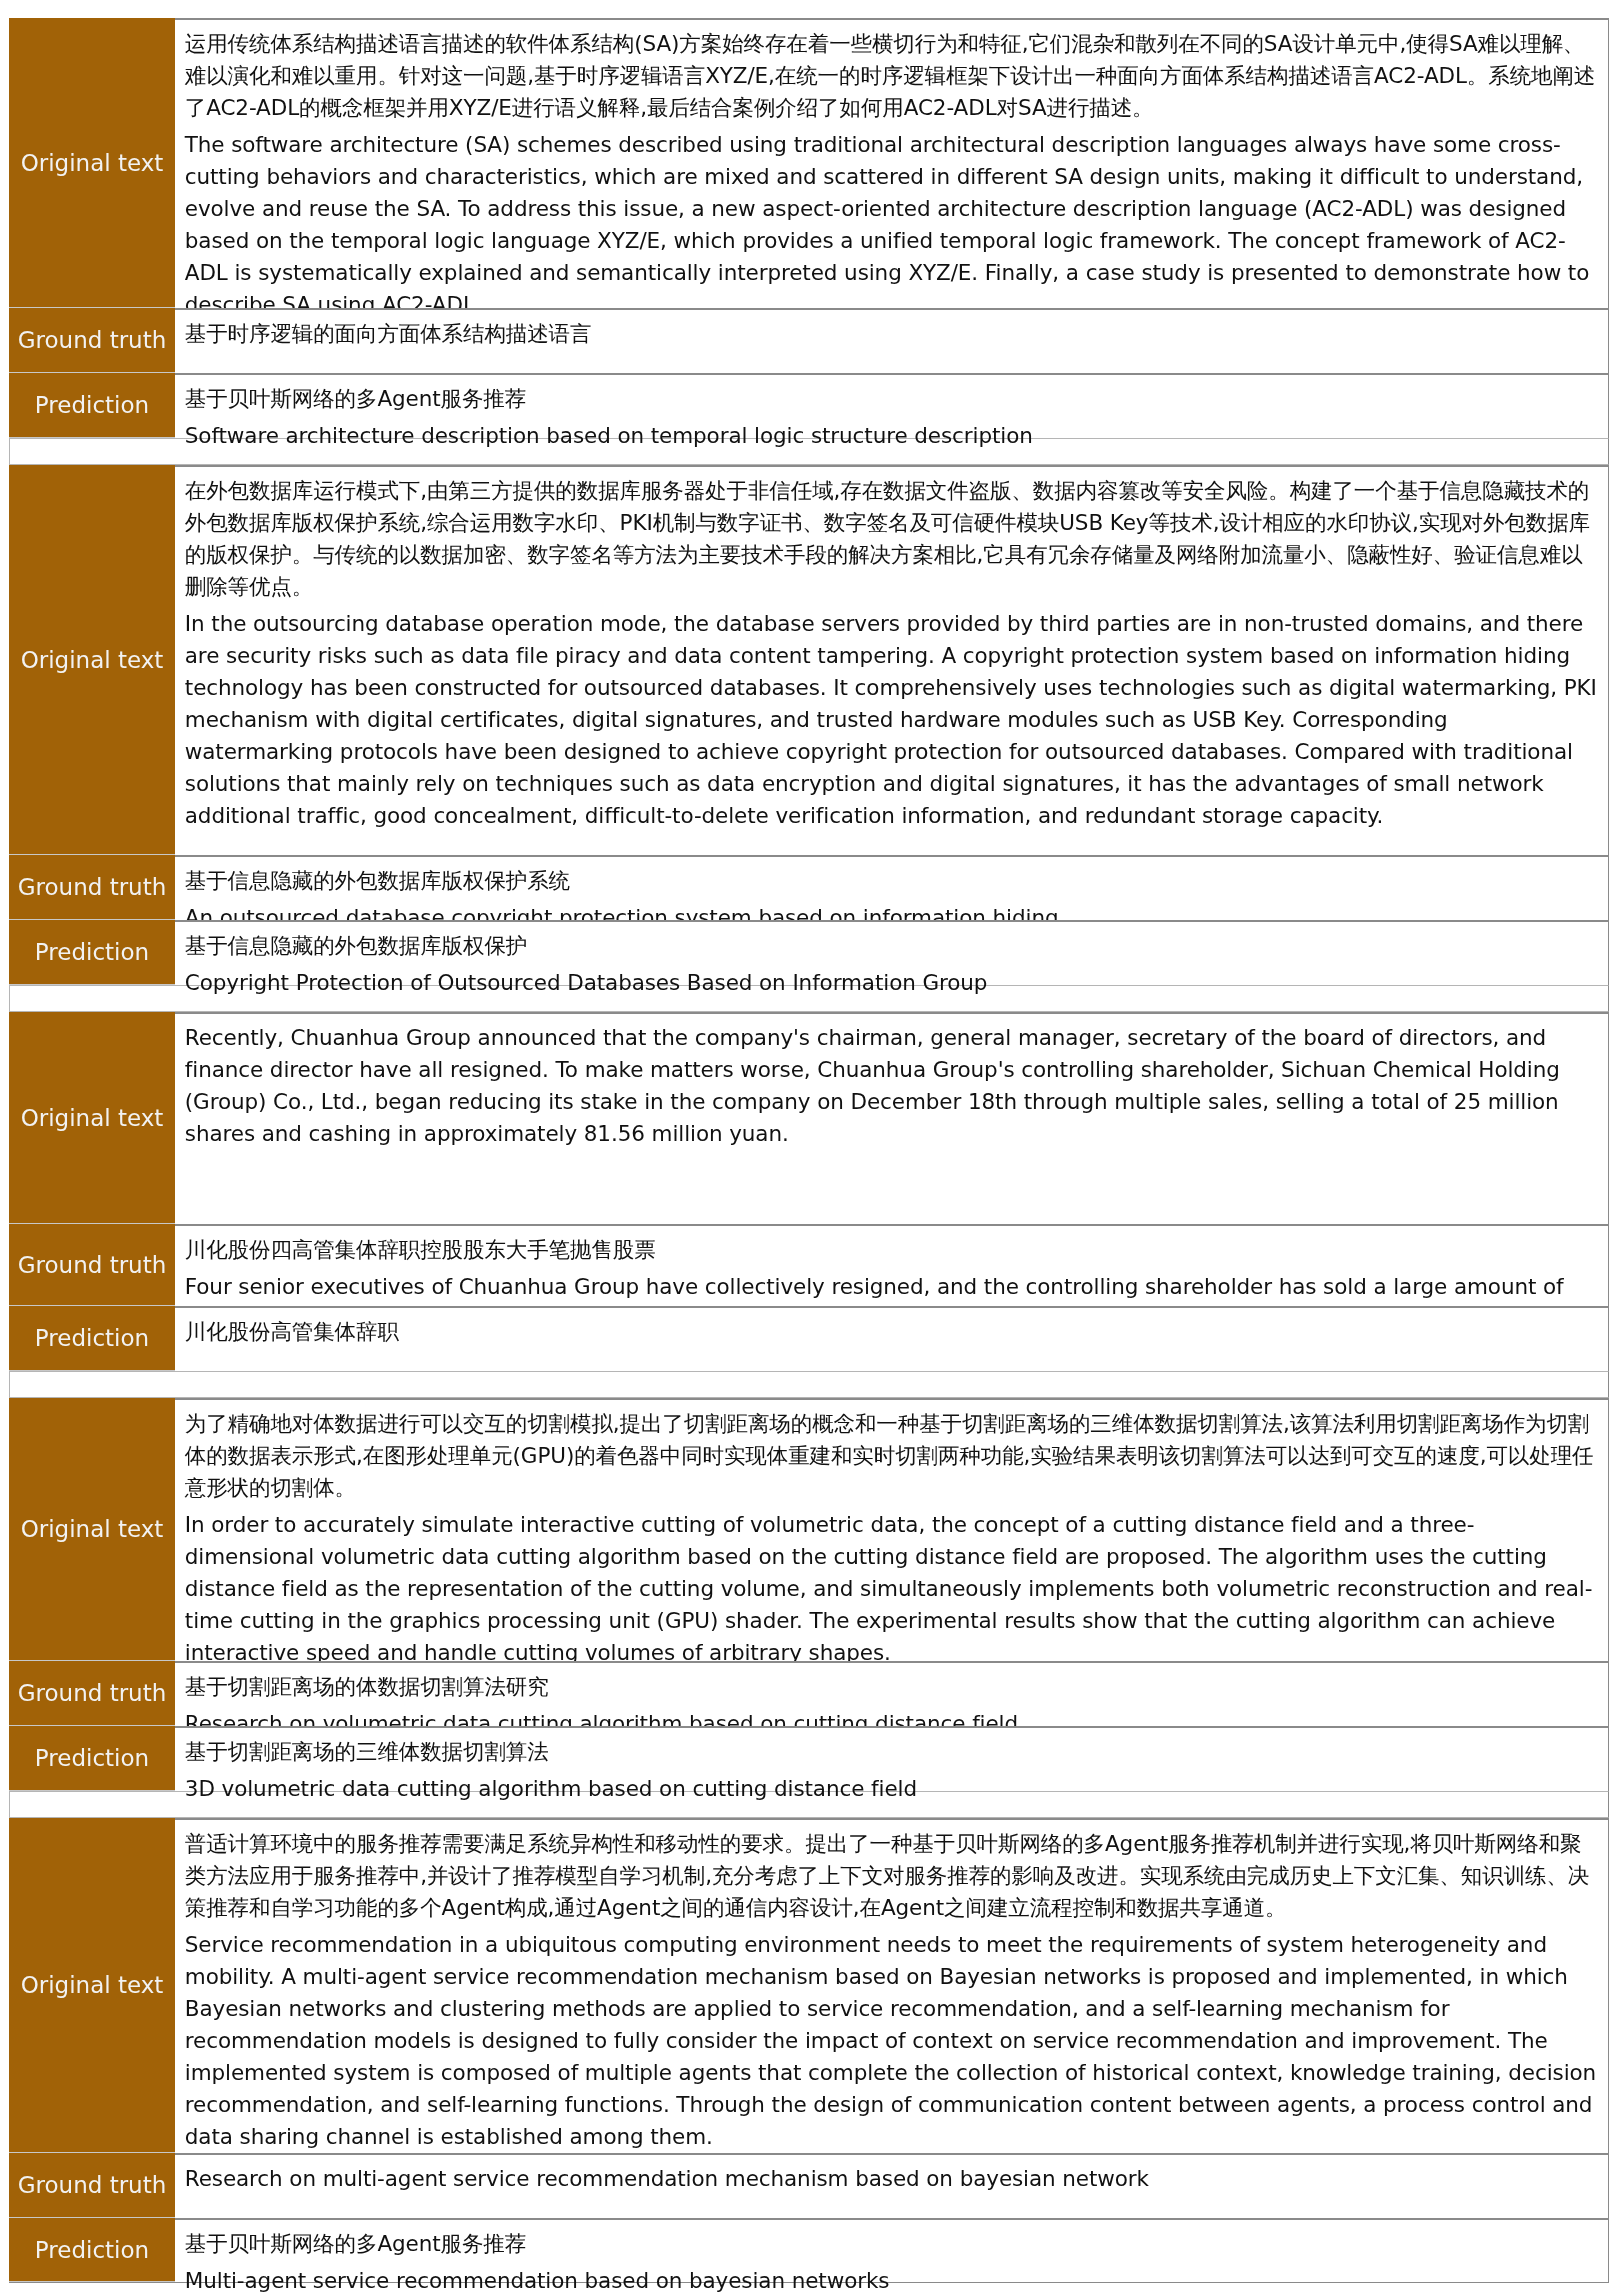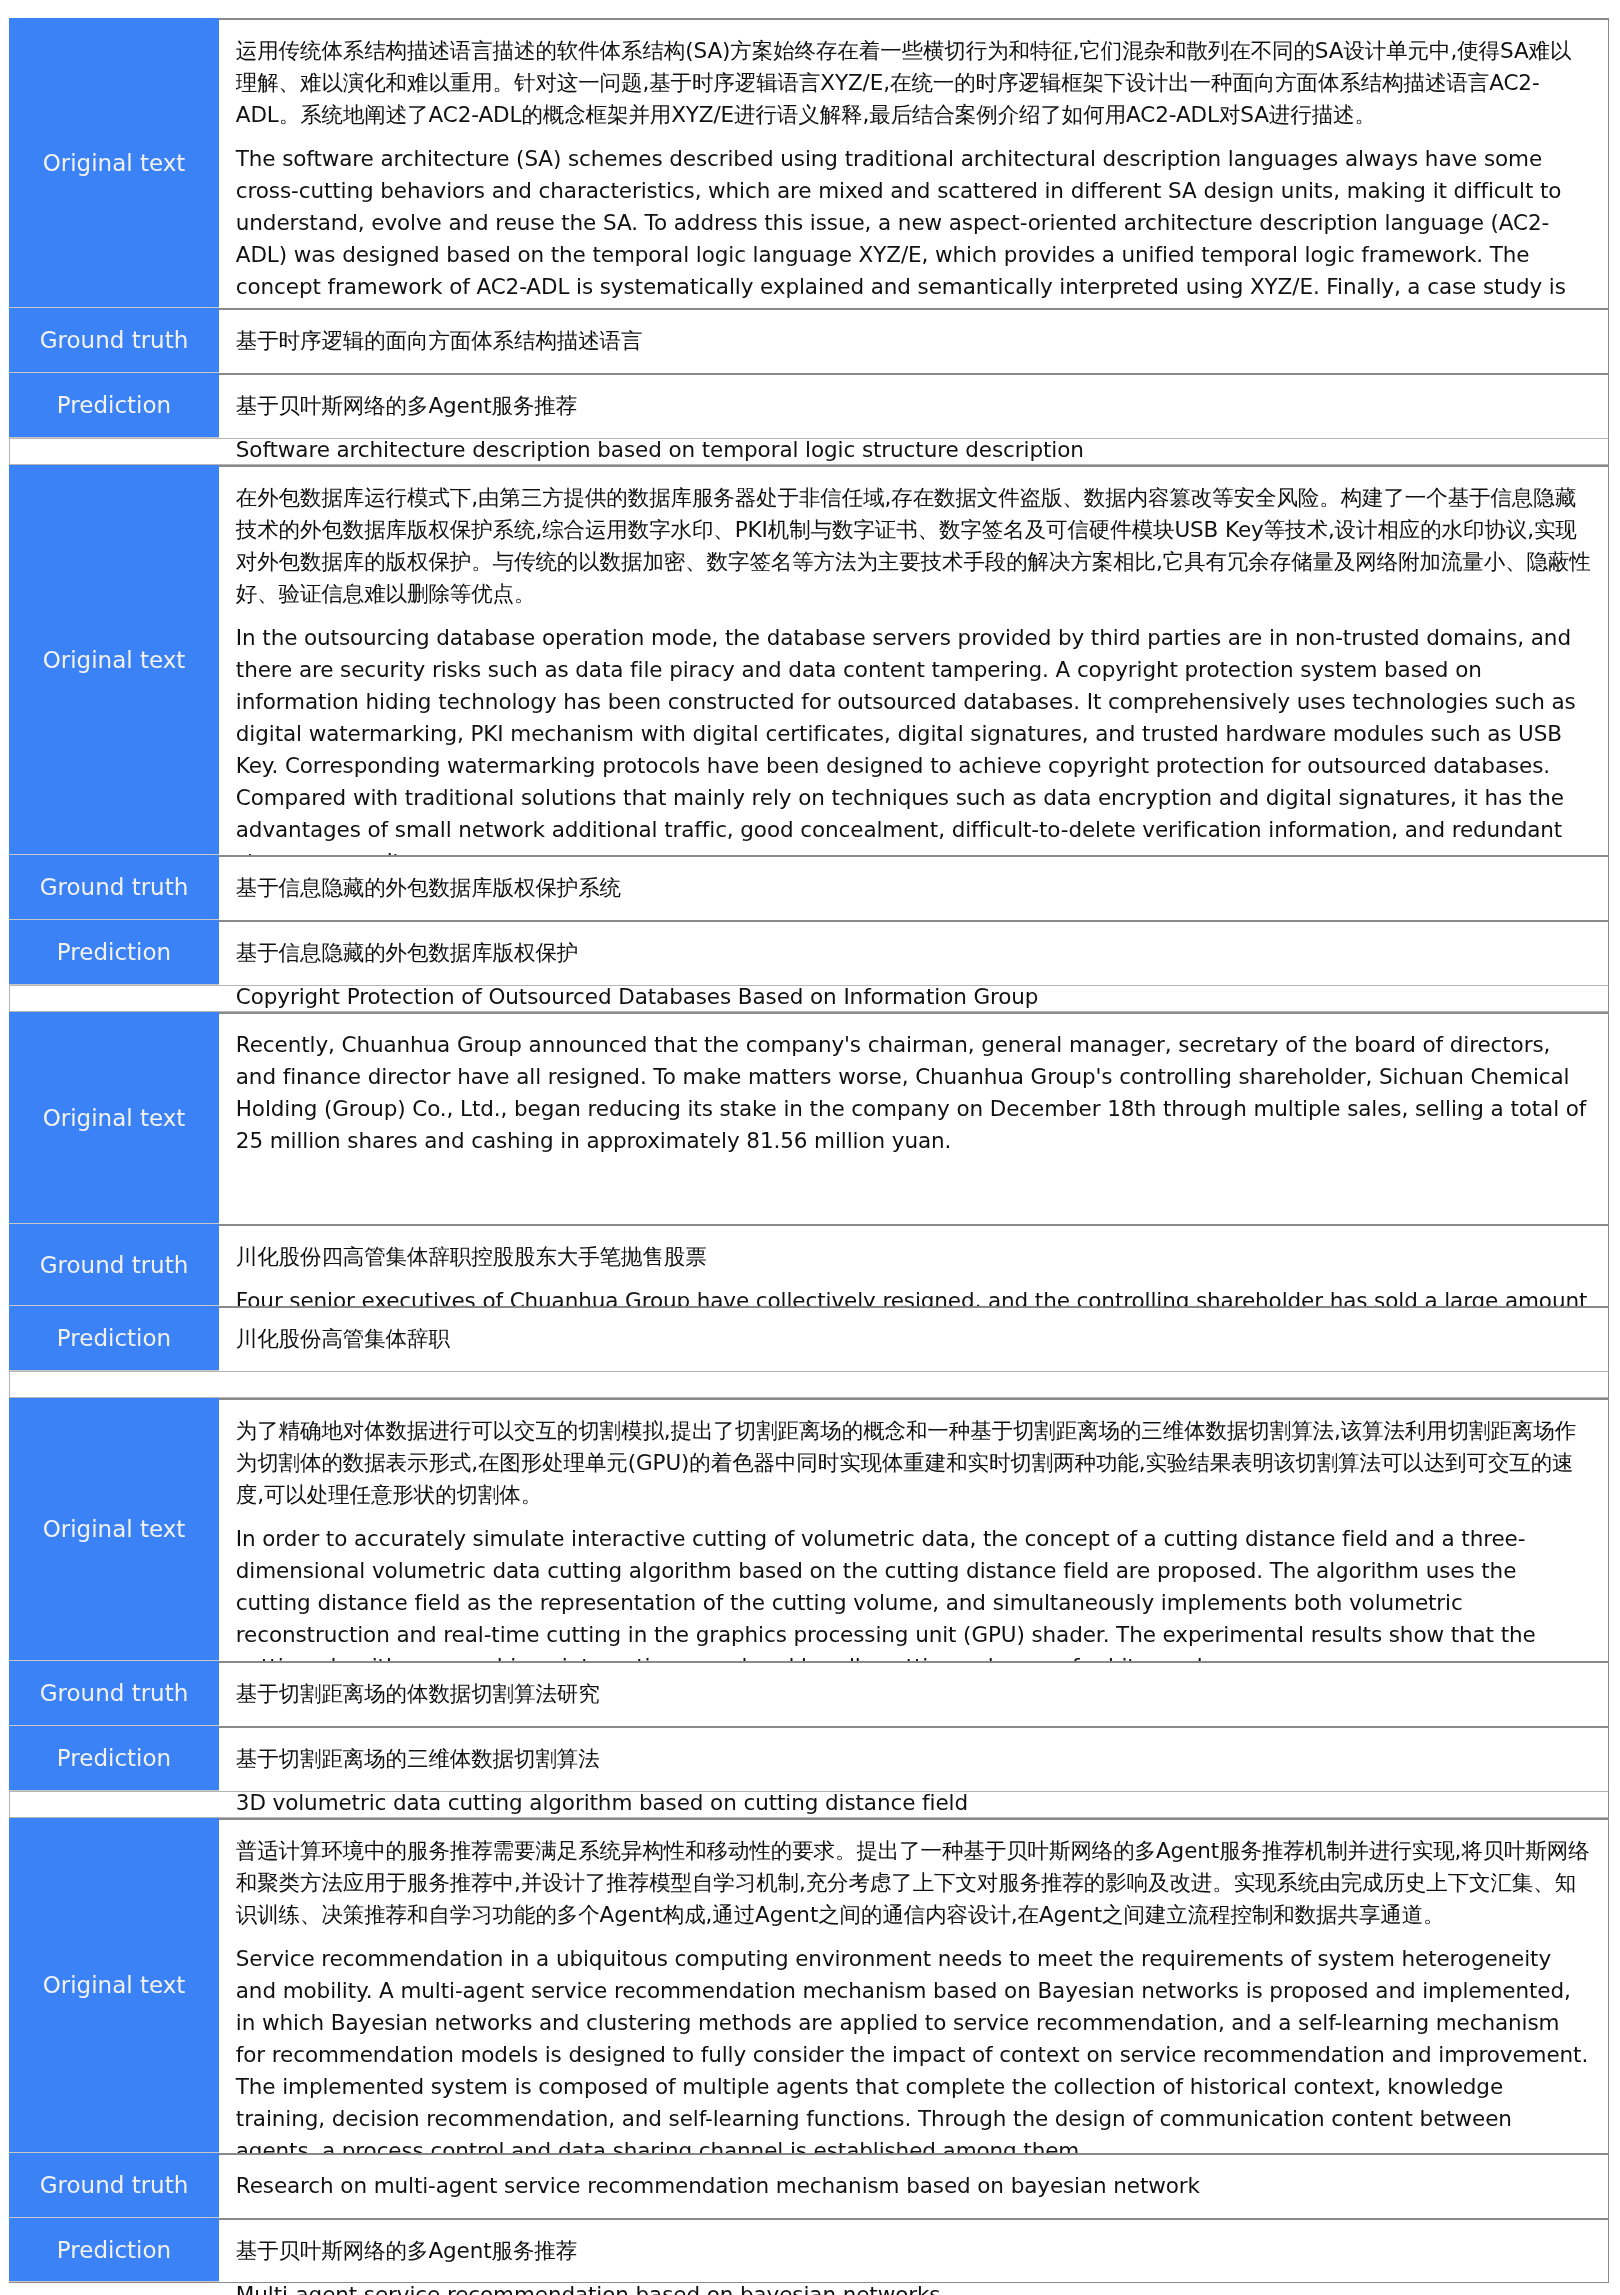--- a/index.html
+++ b/index.html
@@ -1,27 +1,27 @@
 <!DOCTYPE html>
 <html style="font-size:11px"><head>
 <meta charset="utf-8">
 <style>
   html, body { margin: 0; padding: 0; background: #ffffff; }
   body { width: 1621px; height: 2295px; position: relative; overflow: hidden;
          font-family: "DejaVu Sans", "Liberation Sans", sans-serif; }
   .table { position: absolute; left: 9px; top: 18px; width: 1600px; }
   .row { display: flex; box-sizing: border-box; }
-  .label { width: 210px; flex: none; background: #3b82f6; color: #f2f2f2;
+  .label { width: 166px; flex: none; background: #a16207; color: #f2f2f2;
            display: flex; align-items: center; justify-content: center;
            font-size: 23px; border-bottom: 1.4px solid #c8c8c8; box-sizing: border-box; }
   .cell { flex: 1; box-sizing: border-box; padding: 2.7px 4.1px 1.4px 4.8px;
           border-top: 2.1px double #8a8a8a; border-right: 1.4px solid #8a8a8a;
           color: #111; font-size: 21.5px; line-height: 32px; background: #fff;
           letter-spacing: -0.1px; }
-  .cell p { margin: 12px; }
+  .cell p { margin: 5px; }
   .gap { height: 27px; border: 1.4px solid #b5b5b5; border-left: 0.7px solid #b5b5b5;
          border-right: 1.4px solid #8a8a8a; background: #fff; box-sizing: border-box; }
   .r-ot1 { height: 290px; } .r-gt1 { height: 65px; } .r-pr1 { height: 65px; }
   .r-ot2 { height: 390px; } .r-gt2 { height: 65px; } .r-pr2 { height: 65px; }
   .r-ot3 { height: 212px; } .r-gt3 { height: 82px; } .r-pr3 { height: 65px; }
   .r-ot4 { height: 263px; } .r-gt4 { height: 65px; } .r-pr4 { height: 65px; }
   .r-ot5 { height: 335px; } .r-gt5 { height: 65px; } .r-pr5 { height: 65px; }
   .last { border-bottom: 1.4px solid #8a8a8a; }
 </style>
 </head>

